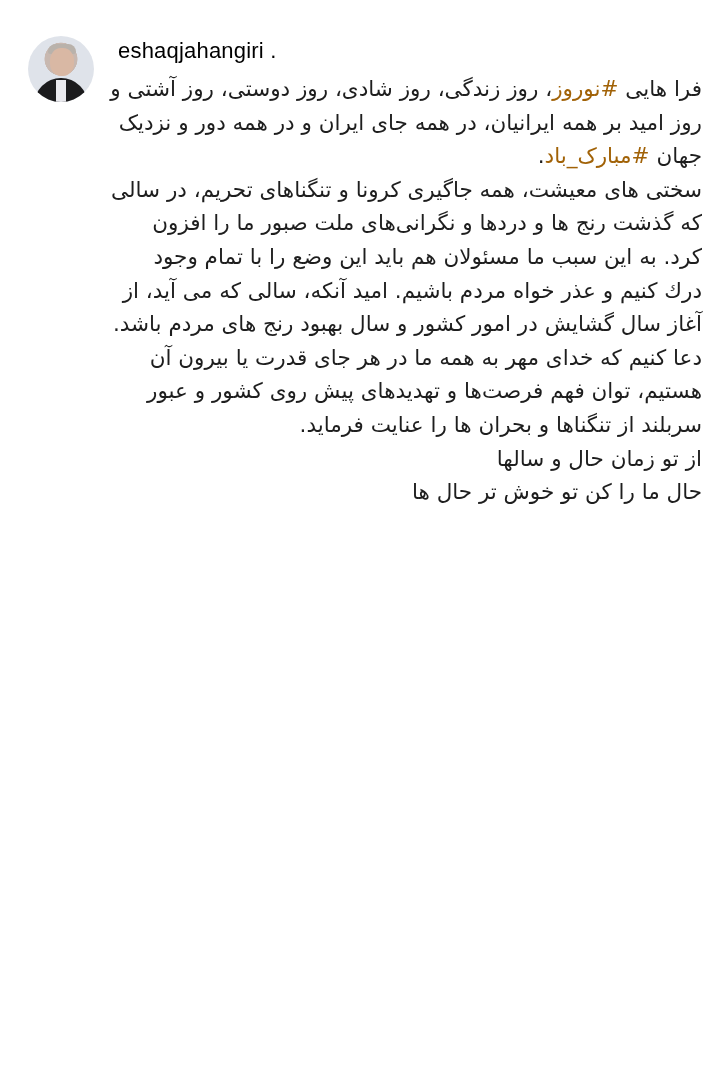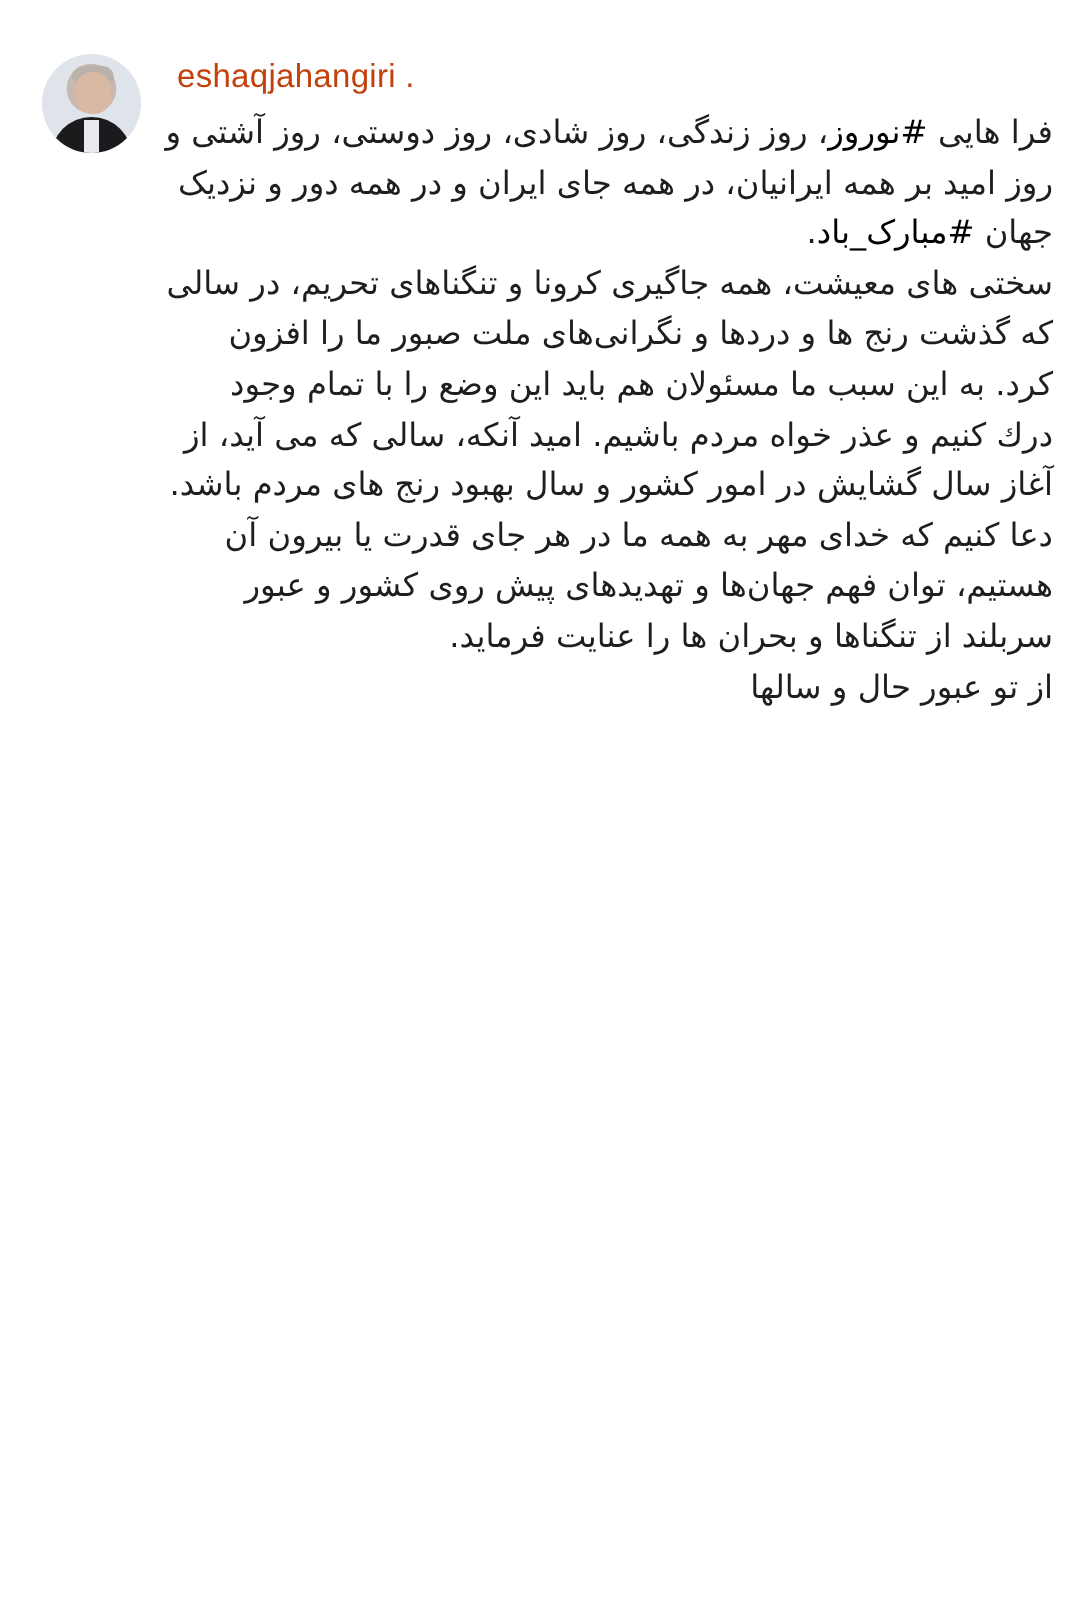--- a/index.html
+++ b/index.html
@@ -9,37 +9,38 @@
   .avatar { position:absolute; left:0; top:0; width:66px; height:66px; border-radius:50%;
             background:radial-gradient(circle at 50% 35%, #e8d6c8 0 18%, #c8b8b0 19% 30%, #dfe3ea 31% 60%, #dfe3ea 61%);
             overflow:hidden; }
   .avatar .suit { position:absolute; left:6px; right:6px; bottom:-6px; height:30px;
                   background:#1b1b1d; border-radius:30px 30px 0 0; }
   .avatar .shirt { position:absolute; left:28px; width:10px; bottom:0; height:22px; background:#e9e9ee; }
   .avatar .face { position:absolute; left:22px; top:12px; width:24px; height:28px; border-radius:45%;
                   background:#d9b8a4; }
   .avatar .hair { position:absolute; left:20px; top:8px; width:28px; height:10px; border-radius:14px 14px 4px 4px; background:#b9b2ab; }
   .username { position:absolute; left:90px; top:2px; font-family:"Liberation Sans", sans-serif;
-              font-size:22px; color:#c2410c; letter-spacing:0.2px;text-align:right; }
+              font-size:22px; color:#000000; letter-spacing:0.2px;text-align:right; }
   .post { position:absolute; top:72px; left:110px; right:16px; direction:rtl; text-align:right;
           font-family:"DejaVu Sans", sans-serif; font-size:21.5px; line-height:33.6px; color:#1e1e1e; }
   .post p { margin:0; }
-  .hashtag { color:#000000; }
+  .hashtag { color:#a16207; }
 </style>
 </head>
 <body>
 
 <div class="header">
   <div class="avatar">
     <div class="hair"></div>
     <div class="face"></div>
     <div class="suit"></div>
     <div class="shirt"></div>
   </div>
   <div class="username">eshaqjahangiri .</div>
 </div>
 
 <div class="post">
   <p><span>فرا هایی </span><span class="hashtag">#نوروز</span><span>، روز زندگی، روز شادی، روز دوستی، روز آشتی و روز امید بر همه ایرانیان، در همه جای ایران و در همه دور و نزدیک جهان </span><span class="hashtag">#مبارک_باد</span><span>.</span></p>
   <p> سختی های معیشت، همه جاگیری کرونا و تنگناهای تحریم، در سالی که گذشت رنج ها و دردها و نگرانی‌های ملت صبور ما را افزون کرد. به این سبب ما مسئولان هم باید این وضع را با تمام وجود درك کنیم و عذر خواه مردم باشیم. امید آنکه، سالی که می آید، از آغاز سال گشایش در امور کشور و سال بهبود رنج های مردم باشد.</p>
-  <p> دعا کنیم که خدای مهر به همه ما در هر جای قدرت یا بیرون آن هستیم، توان فهم جهان‌ها و تهدیدهای پیش روی کشور و عبور سربلند از تنگناها و بحران ها را عنایت فرماید.</p>
-  <p> از تو عبور حال و سالها</p>
+  <p> دعا کنیم که خدای مهر به همه ما در هر جای قدرت یا بیرون آن هستیم، توان فهم فرصت‌ها و تهدیدهای پیش روی کشور و عبور سربلند از تنگناها و بحران ها را عنایت فرماید.</p>
+  <p> از تو زمان حال و سالها</p>
+  <p>حال ما را کن تو خوش تر حال ها</p>
 </div>
 
 </body></html>

